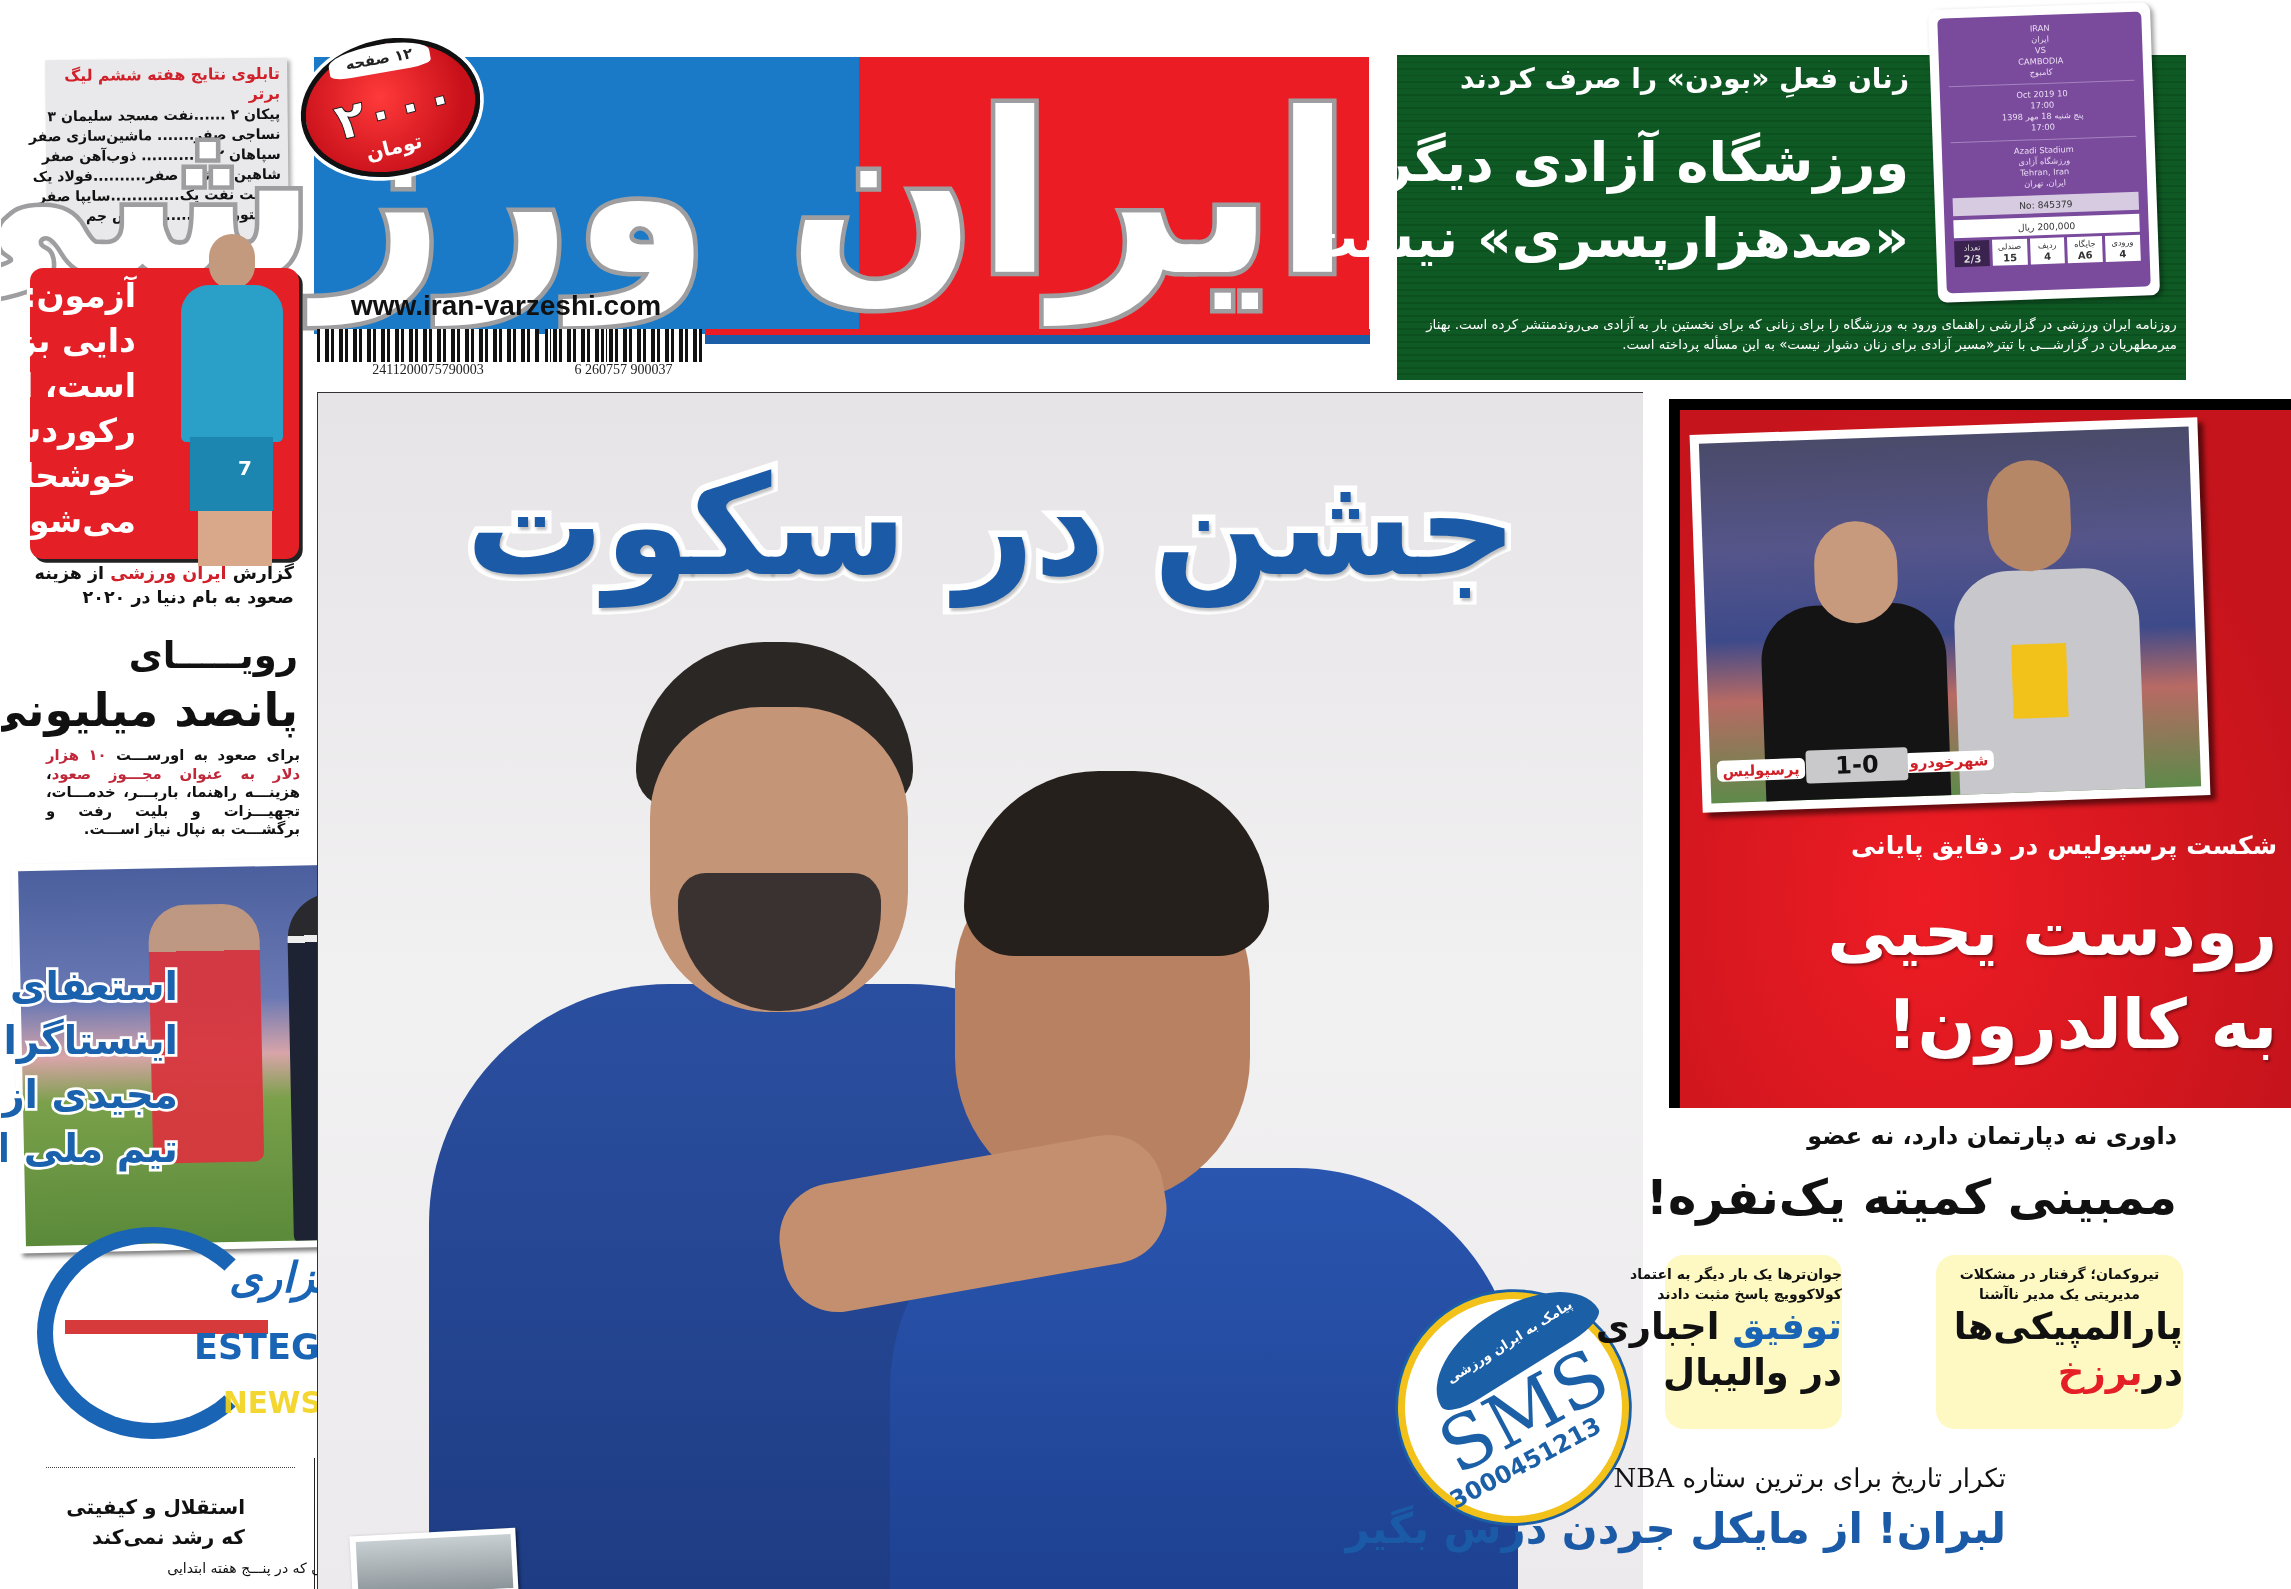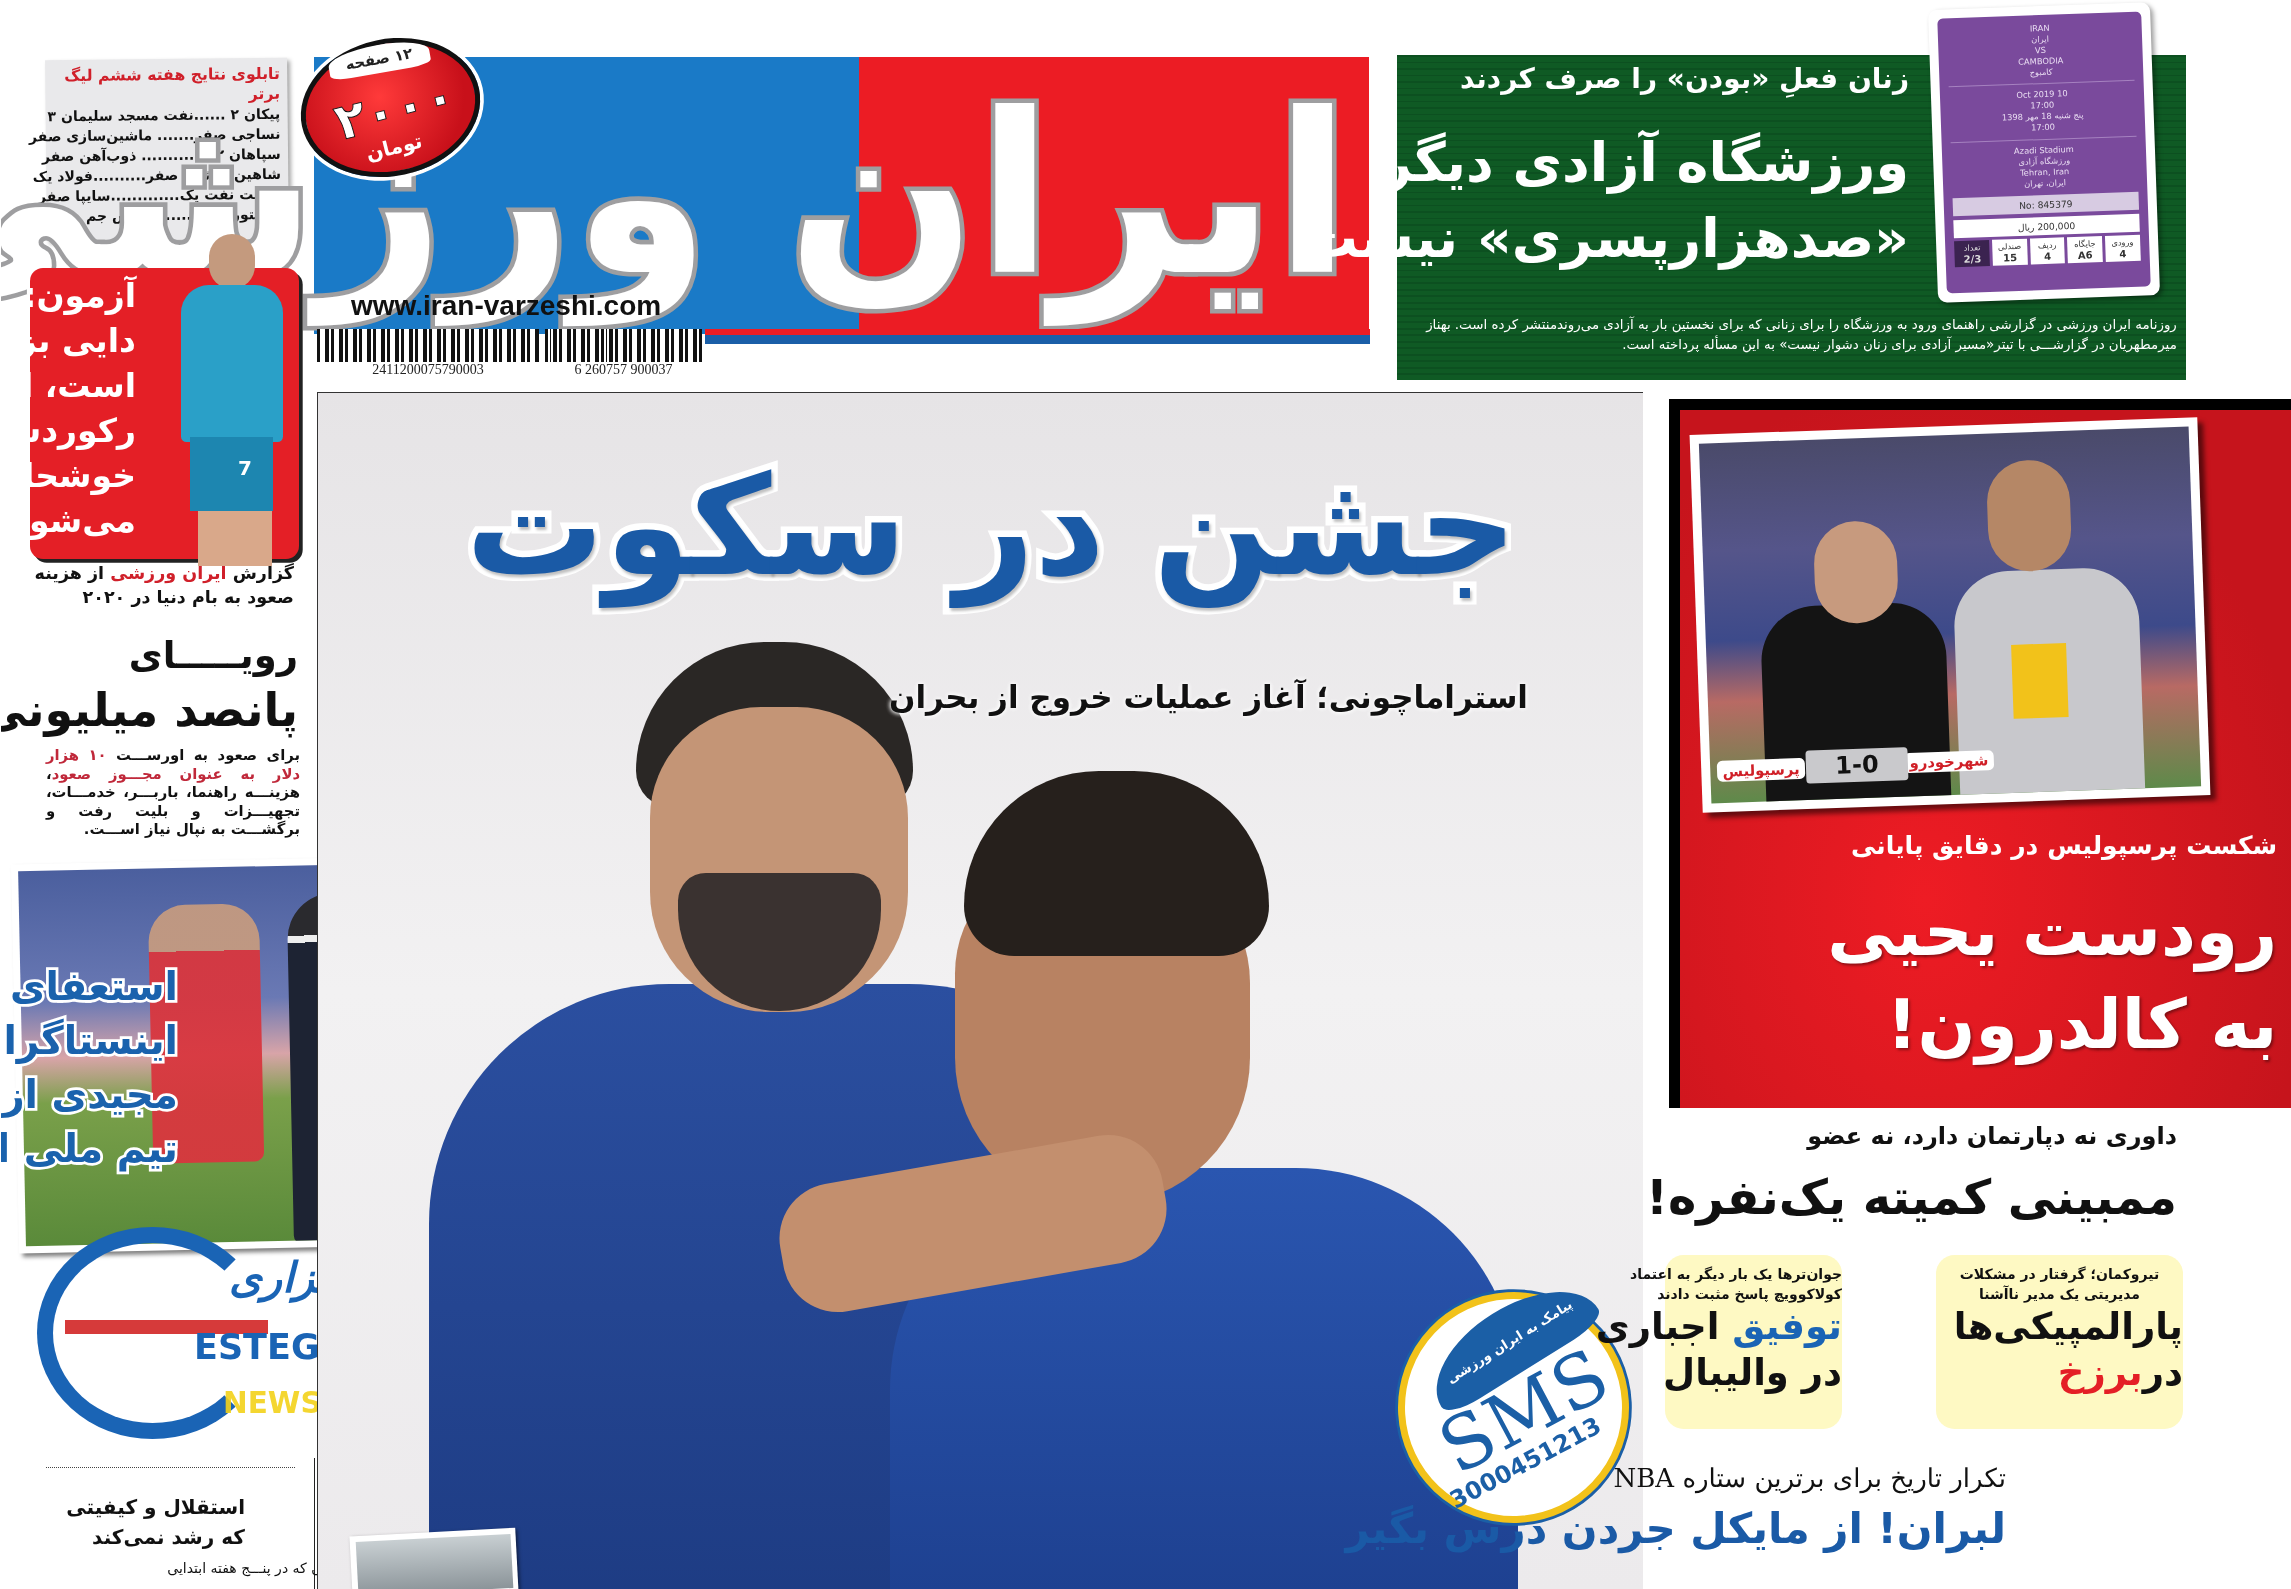--- a/index.html
+++ b/index.html
@@ -277,21 +277,20 @@
 <div id="main-photo" class="abs">
   <div id="p1-body" class="blob"></div>
   <div id="p1-hair" class="blob"></div>
   <div id="p1-face" class="blob"></div>
   <div id="p1-beard" class="blob"></div>
   <div id="p2-body" class="blob"></div>
   <div id="p2-face" class="blob"></div>
   <div id="p2-hair" class="blob"></div>
   <div id="p1-hand" class="blob"></div>
   <div id="main-headline" class="abs">جشن در سکوت</div>
-  <div id="main-subhead" class="abs">استراماچونی؛ آغاز عملیات خروج از بحران</div>
 </div>
 
 <div id="coach-inset" class="abs">
     <div class="ph"></div>
   </div>
 
 <div id="sms-sticker" class="abs">
   <div id="sms-circle" class="abs"></div>
   <div id="sms-banner" class="abs">پیامک به ایران ورزشی</div>
   <div id="sms-label" class="abs">SMS</div>

